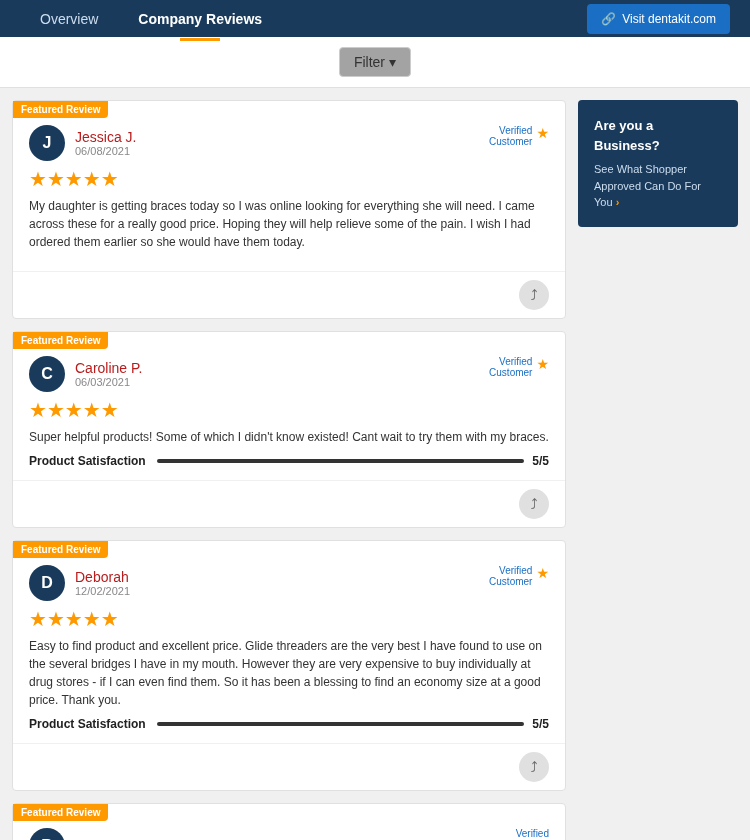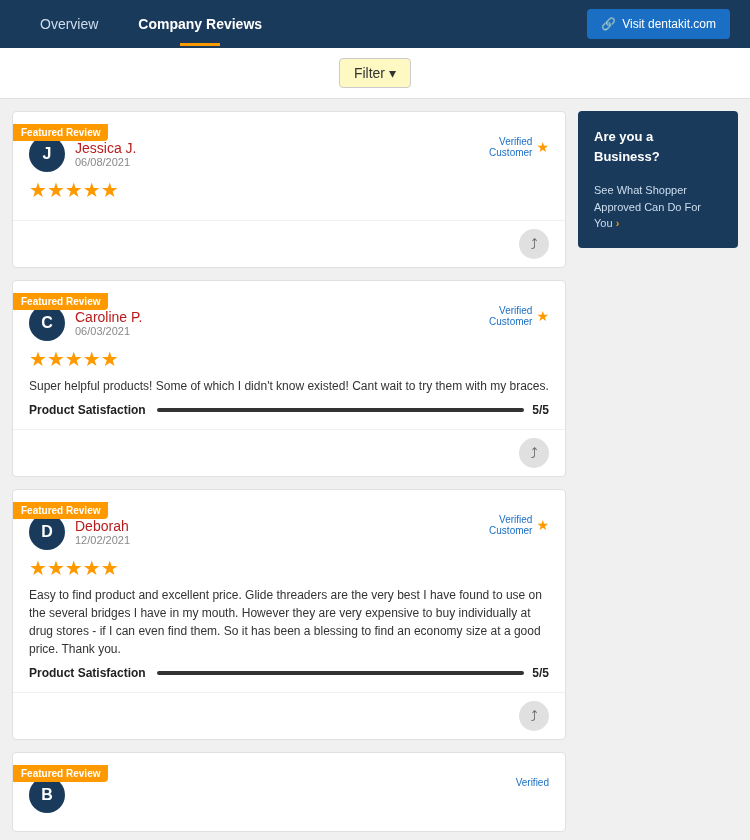--- a/index.html
+++ b/index.html
@@ -4,21 +4,21 @@
   <style>
     * { box-sizing: border-box; margin: 0; padding: 0; }
     body { font-family: Arial, sans-serif; background: #f0f0f0; width: 750px; min-height: 840px; }
 
     
     .header {
       background: #1a3a5c;
       display: flex;
       align-items: center;
       padding: 0 20px;
-      height: 48px;
+      height: 37px;
     }
     .header-nav {
       display: flex;
       align-items: center;
       flex: 1;
       gap: 0;
     }
     .nav-item {
       color: #cde;
       font-size: 14px;
@@ -66,21 +66,21 @@
     }
     .filter-btn {
       display: flex;
       align-items: center;
       gap: 4px;
       border: 1px solid #ccc;
       border-radius: 4px;
       padding: 6px 14px;
       font-size: 14px;
       cursor: pointer;
-      background: #fef9c3;
+      background: #a3a3a3;
       color: #333;
     }
 
     
     .main-content {
       display: flex;
       gap: 12px;
       padding: 12px;
     }
     .reviews-column {
@@ -98,21 +98,21 @@
     .review-card {
       background: #fff;
       border: 1px solid #e0e0e0;
       border-radius: 4px;
       padding: 0;
       position: relative;
       overflow: visible;
     }
     .featured-badge {
       position: absolute;
-      top: 12px;
+      top: 0;
       left: 0;
       background: #f90;
       color: #fff;
       font-size: 10px;
       padding: 3px 8px;
       border-radius: 0 0 4px 0;
       font-weight: bold;
     }
     .card-body {
       padding: 24px 16px 12px 16px;
@@ -145,21 +145,20 @@
       font-size: 14px;
       font-weight: normal;
       color: #b91c1c;
     }
     .reviewer-info .date {
       font-size: 11px;
       color: #888;
     }
     .verified-badge {
       display: flex;
-      align-items: center;
       gap: 4px;
       font-size: 10px;
       color: #1a6fc4;
       text-align: right;
     }
     .verified-badge .star-icon {
       color: #f90;
       font-size: 14px;
     }
     .stars {
@@ -223,21 +222,21 @@
       background: #1a3a5c;
       color: #fff;
       border-radius: 4px;
       padding: 16px;
       font-size: 12px;
       line-height: 1.5;
     }
     .business-card .title {
       font-weight: bold;
       font-size: 13px;
-      margin-bottom: 16px;
+      margin-bottom: 6px;
     }
     .business-card .subtitle {
       font-size: 11px;
       color: #cde;
     }
     .business-card .arrow {
       color: #f90;
       font-weight: bold;
     }
   </style>
@@ -277,20 +276,21 @@
         </div>
         <div class="verified-badge">
           <div style="text-align:right;">
             <div>Verified</div>
             <div>Customer</div>
           </div>
           <span class="star-icon">★</span>
         </div>
       </div>
       <div class="stars">★★★★★</div>
+      <div class="review-text">My daughter is getting braces today so I was online looking for everything she will need. I came across these for a really good price. Hoping they will help relieve some of the pain. I wish I had ordered them earlier so she would have them today.</div>
 
     </div>
     <div class="card-footer">
       <button class="share-btn" title="Share">
         <span>⤴</span>
       </button>
     </div>
   </div>
       <div class="review-card">
     <div class="featured-badge">Featured Review</div>

